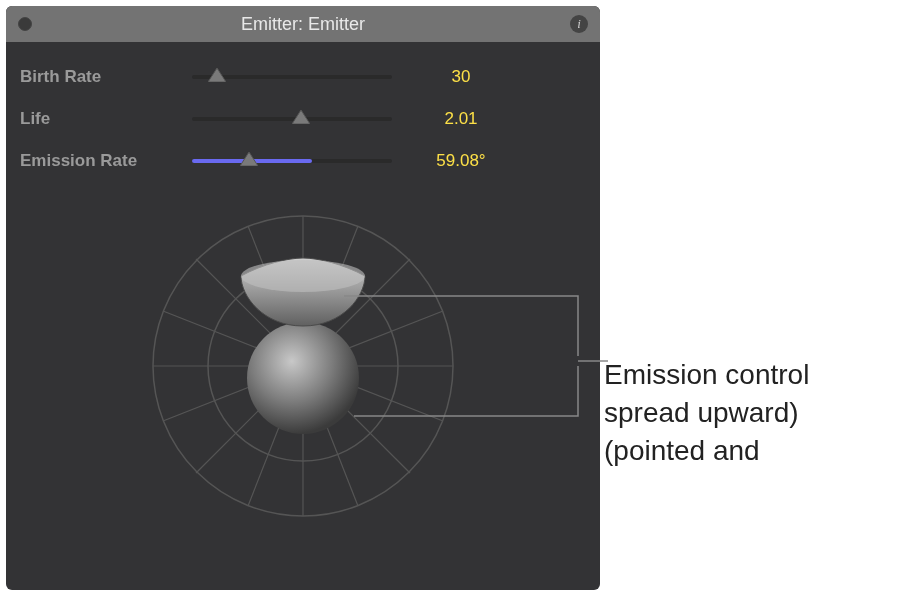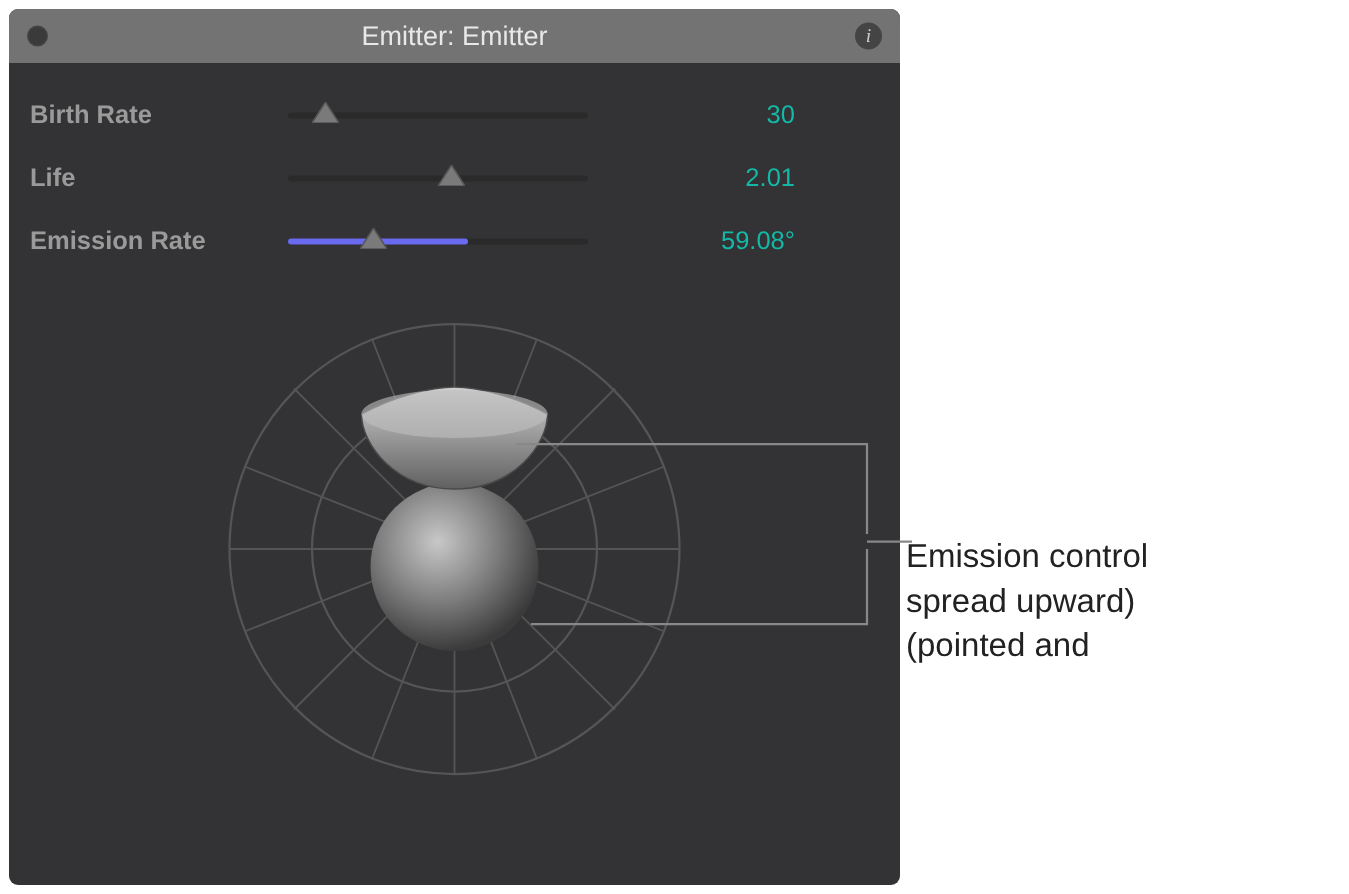--- a/index.html
+++ b/index.html
@@ -98,22 +98,22 @@
     }
     .thumb {
       position: absolute;
       width: 0; height: 0;
       top: 1px;
       transform: translateX(-50%);
     }
     .thumb svg { display:block; }
     .value {
       flex: 1;
-      text-align: right;
-      color: #14b8a6;
+      text-align: center;
+      color: #fde047;
       font-size: 17px;
       padding-right: 56px;
     }
     .dial-area {
       position: relative;
       height: 340px;
       margin-top: 6px;
     }
     .dial {
       position: absolute;
@@ -122,21 +122,21 @@
       transform: translateX(-50%);
     }
     .callout {
       position: absolute;
       left: 604px;
       top: 356px;
       width: 280px;
     }
     .callout-text {
       color: #222;
-      font-size: 22px;
+      font-size: 28px;
       line-height: 1.35;
     }
     .callout-lines {
       position: absolute;
       left: 344px;
       top: 266px;
       pointer-events: none;
     }
   </style>
 </head>

